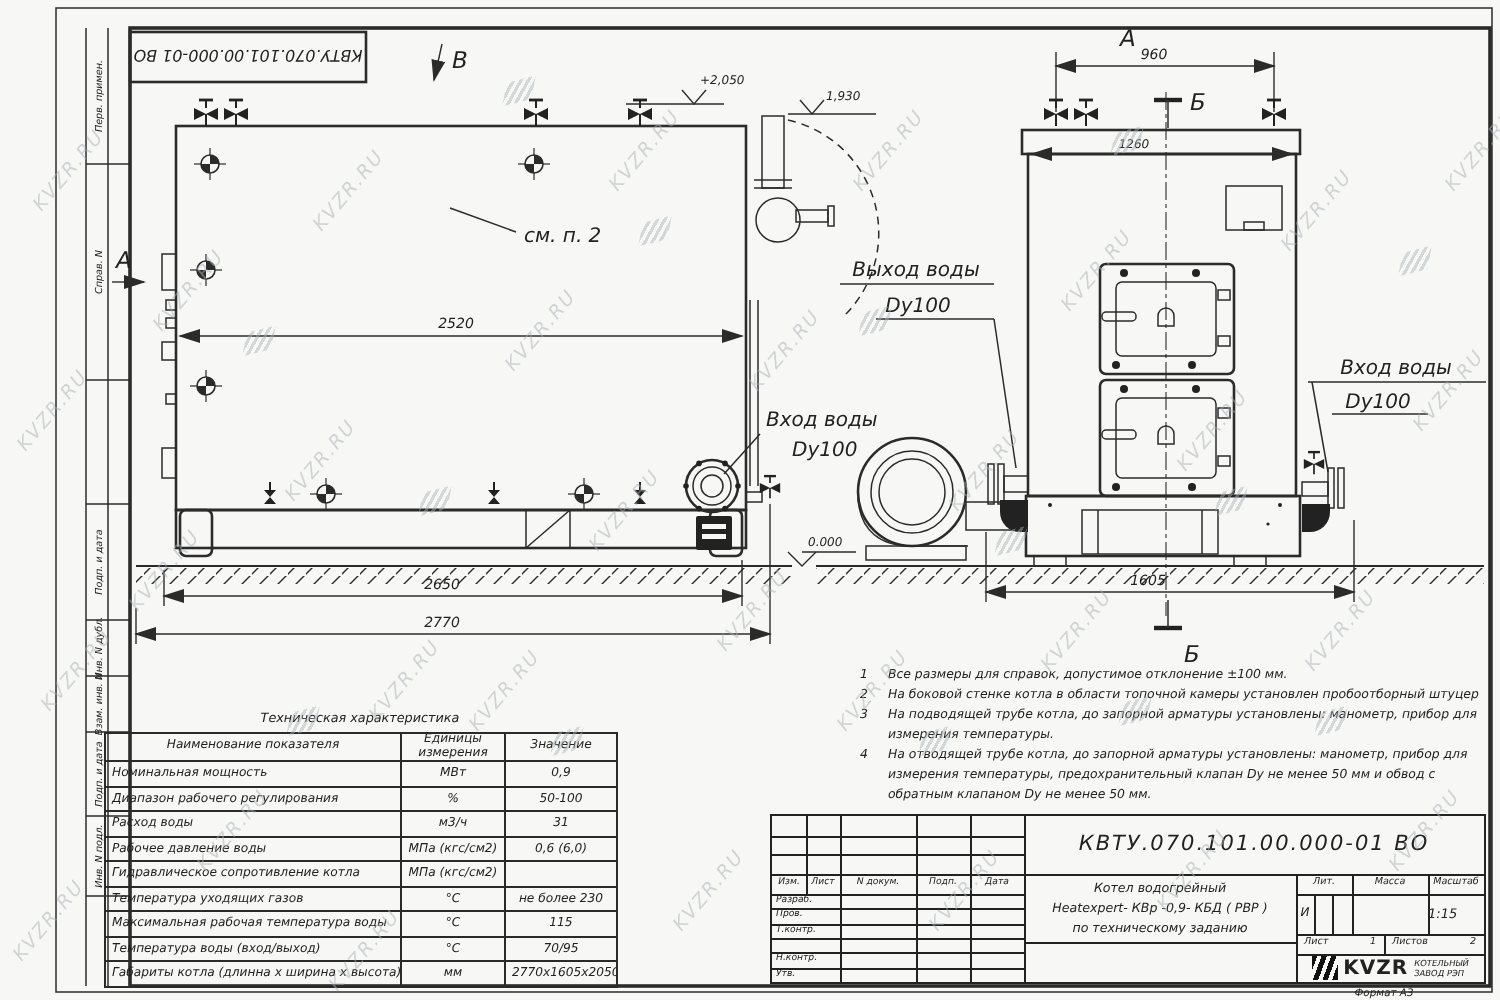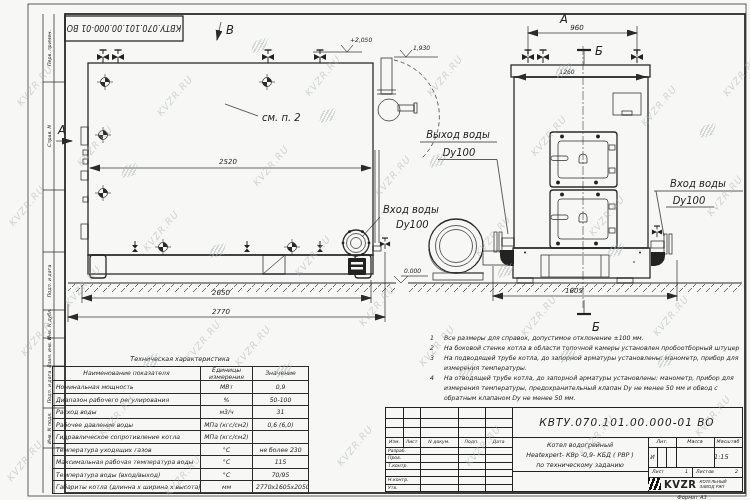--- a/index.html
+++ b/index.html
@@ -404,21 +404,21 @@
   <div class="cell" style="left:262px;top:39px;width:9px;height:20px;line-height:20px;text-align:center;font-size:6px">И</div>
   <div class="cell" style="left:328px;top:39px;width:28px;height:20px;line-height:20px;text-align:left;font-size:6.5px">1:15</div>
   <div class="cell" style="left:262px;top:59px;width:44px;height:10px;line-height:10px;display:flex;justify-content:space-between;padding:0 4px;font-size:4.8px">
     <span>Лист</span>
     <span>1</span>
   </div>
   <div class="cell" style="left:306px;top:59px;width:50px;height:10px;line-height:10px;display:flex;justify-content:space-between;padding:0 4px;font-size:4.8px">
     <span>Листов</span>
     <span>2</span>
   </div>
-  <div class="cell" style="left:262px;top:69px;width:94px;height:14px;display:flex;align-items:center;justify-content:flex-start;gap:3px;font-style:normal">
+  <div class="cell" style="left:262px;top:69px;width:94px;height:14px;display:flex;align-items:center;justify-content:center;gap:3px;font-style:normal">
     <span class="logo-bars"></span>
     <b style="font-size:10px;letter-spacing:.5px">KVZR</b>
     <span style="font-size:4.2px;line-height:1.2;font-style:italic">
       <div>КОТЕЛЬНЫЙ</div>
       <div>ЗАВОД РЭП</div>
     </span>
   </div>
 
   <i class="hln" style="left:0;top:9.7px;width:126px"></i>
   <i class="hln" style="left:0;top:19.4px;width:126px"></i>

